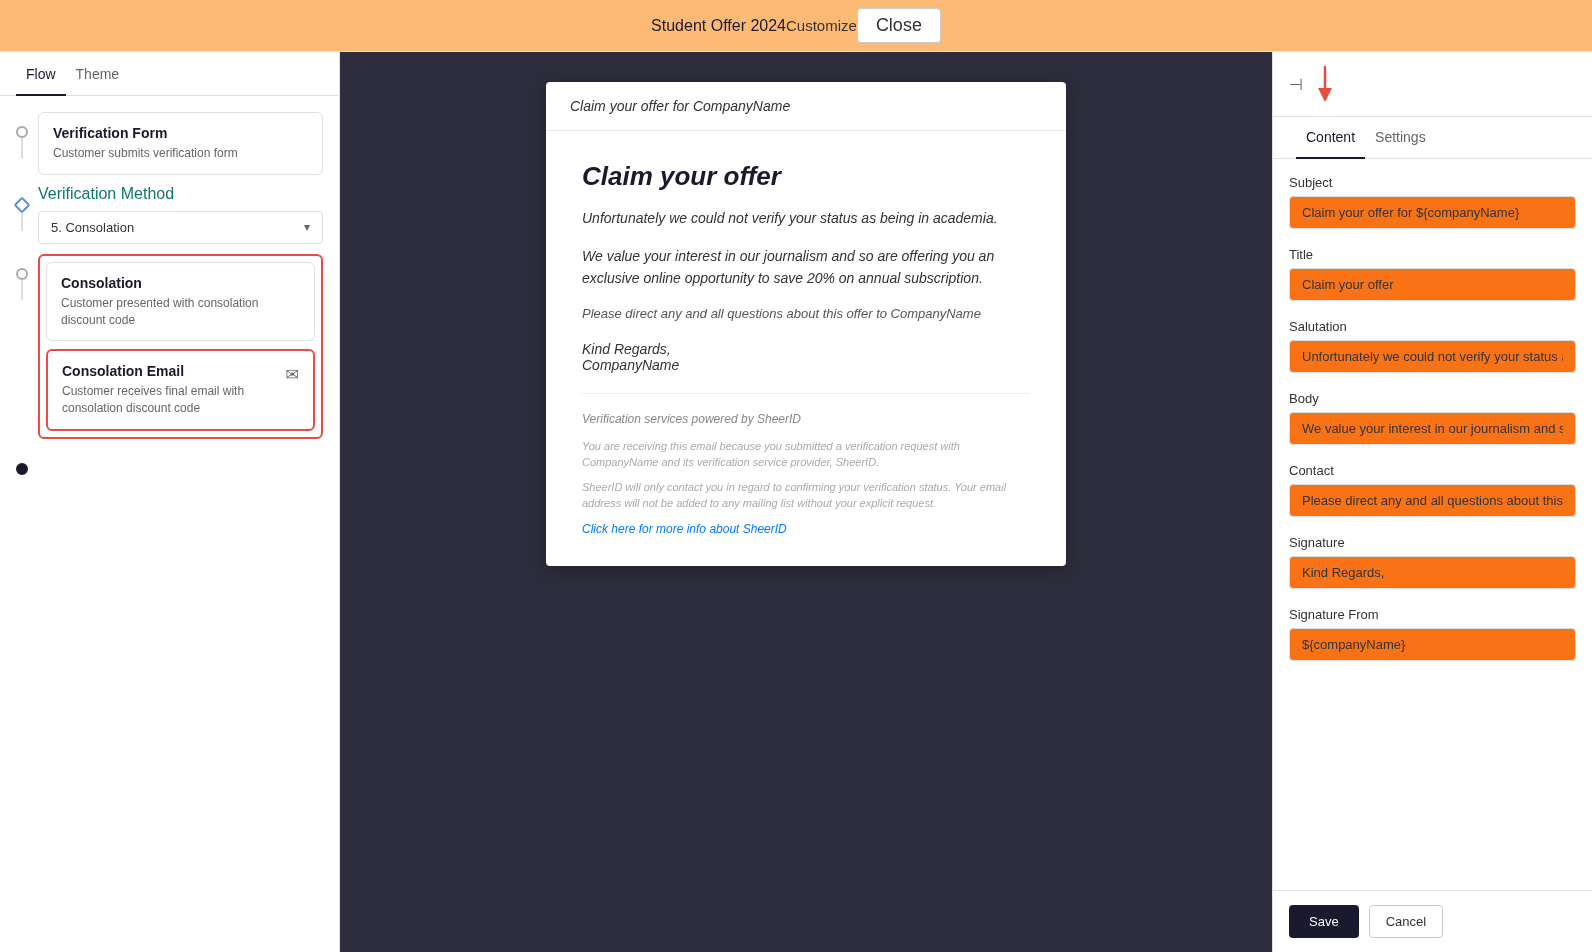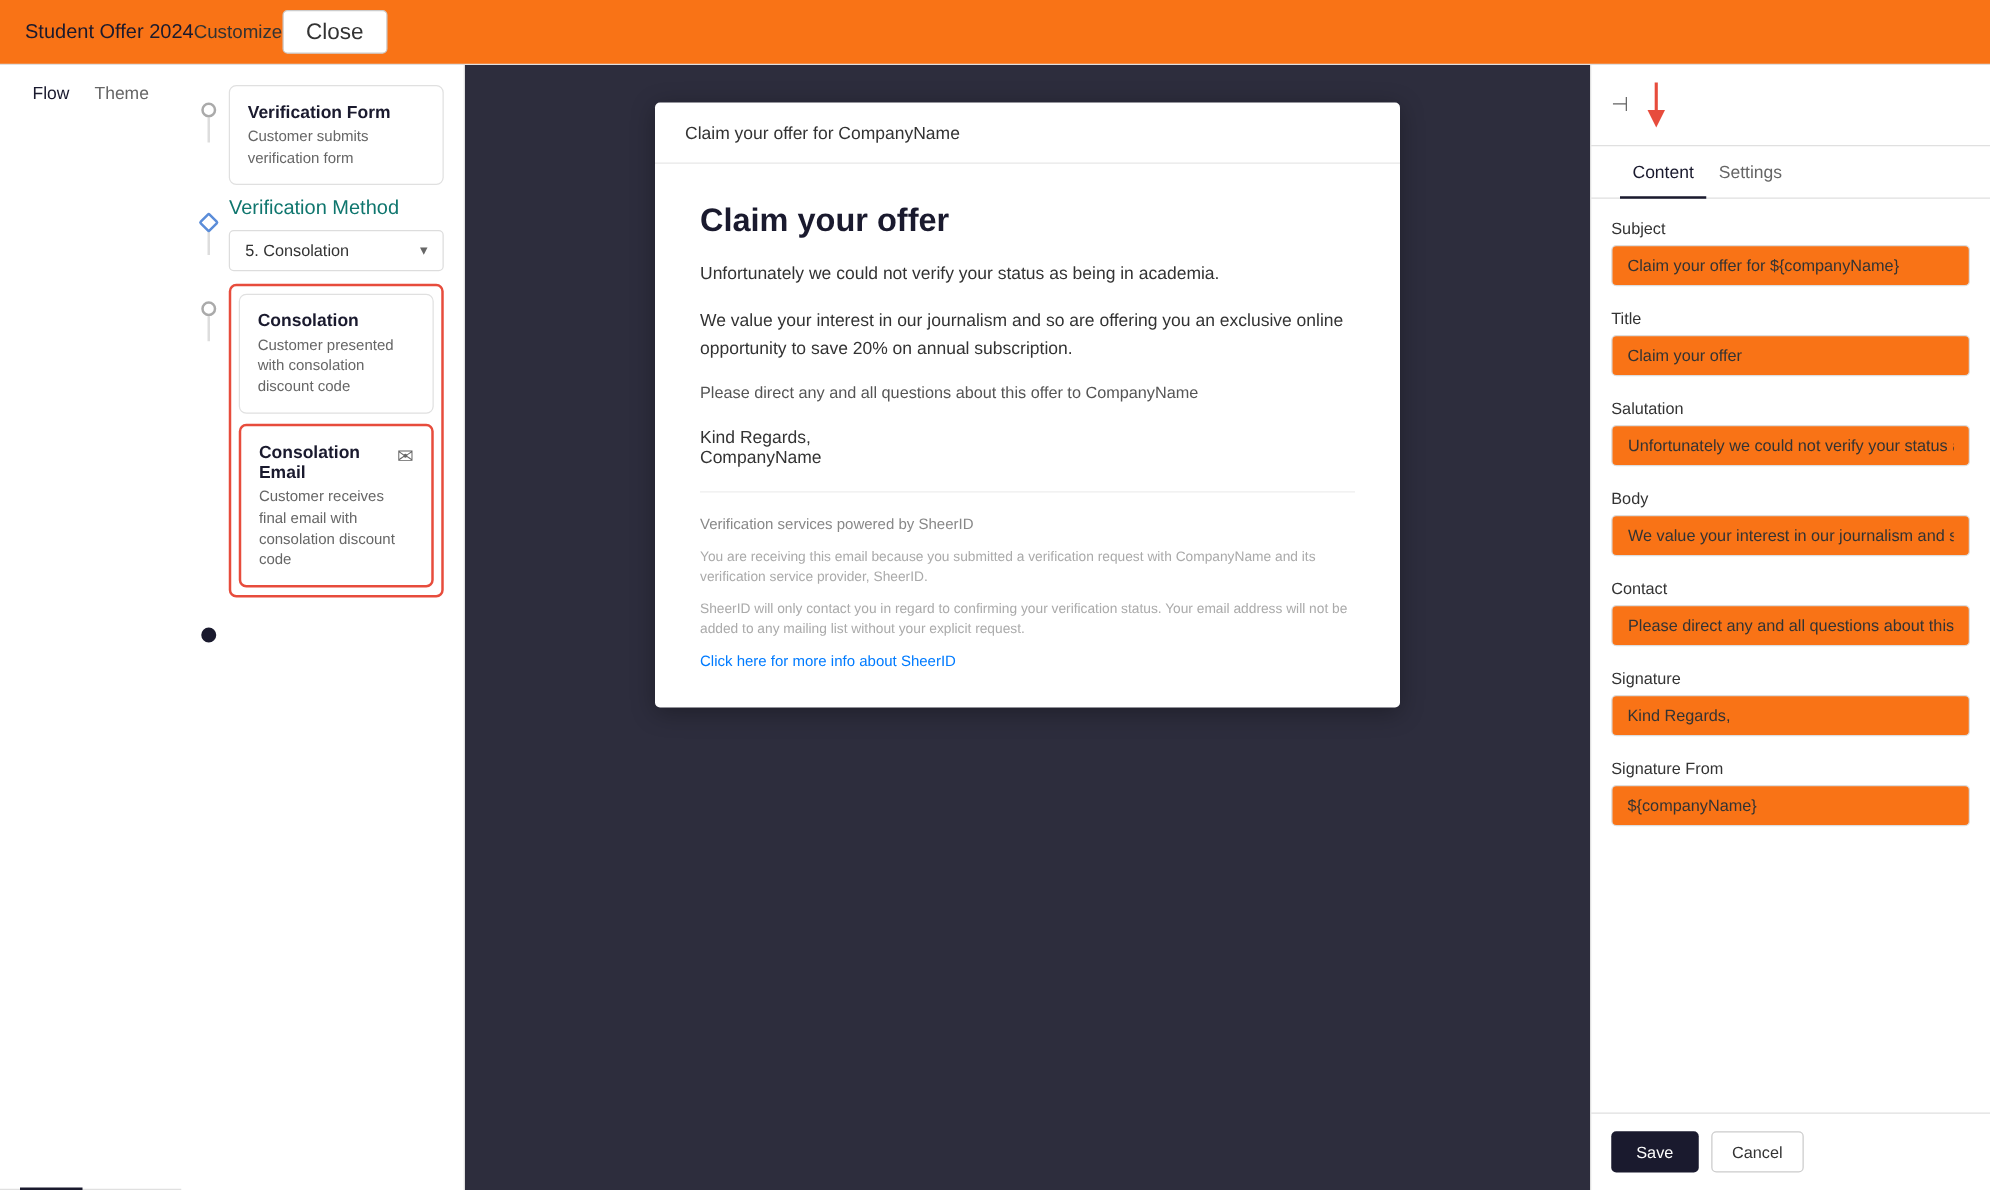--- a/index.html
+++ b/index.html
@@ -1,37 +1,37 @@
 <!DOCTYPE html>
 <html><head>
   <meta charset="utf-8">
   <style>
     * { box-sizing: border-box; margin: 0; padding: 0; }
     body { font-family: -apple-system, BlinkMacSystemFont, 'Segoe UI', sans-serif; font-size: 14px; background: #f5f5f5; height: 952px; overflow: hidden; }
 
     
     .header {
-      display: flex; align-items: center; justify-content: flex-start;
-      padding: 0 20px; height: 52px; background: #f97316;
+      display: flex; align-items: center; justify-content: center;
+      padding: 0 20px; height: 52px; background: #fdba74;
       border-bottom: 1px solid #e0e0e0;
     }
     .header-title { font-size: 16px; font-weight: 500; color: #1a1a2e; }
     .header-center { font-size: 15px; color: #333; }
     .header-close-btn {
       padding: 6px 18px; border: 1px solid #ccc; background: #fff;
       border-radius: 4px; cursor: pointer; font-size: 18px; color: #333;
     }
 
     
     .main-layout { display: flex; height: calc(952px - 52px); }
 
     
     .sidebar {
-      width: 372px; background: #fff; border-right: 1px solid #e0e0e0;
-      display: flex; flex-shrink: 0;
+      width: 340px; background: #fff; border-right: 1px solid #e0e0e0;
+      display: flex; flex-direction: column; flex-shrink: 0;
     }
     .sidebar-tabs {
       display: flex; gap: 0; padding: 0 16px;
       border-bottom: 1px solid #e0e0e0;
     }
     .sidebar-tab {
       padding: 14px 10px 12px; font-size: 14px; cursor: pointer;
       color: #666; border-bottom: 2px solid transparent; margin-bottom: -1px;
     }
     .sidebar-tab.active { color: #1a1a2e; border-bottom: 2px solid #1a1a2e; font-weight: 500; }
@@ -77,22 +77,23 @@
 
     .flow-card-with-icon { display: flex; align-items: flex-start; justify-content: space-between; }
     .email-icon { font-size: 16px; color: #666; margin-top: 2px; }
 
     
     .preview-area {
       flex: 1; background: #2d2d3d; display: flex; align-items: flex-start;
       justify-content: center; overflow-y: auto; padding: 30px;
     }
     .email-preview {
-      background: #fff; width: 596px; border-radius: 4px; overflow: hidden;
+      background: #fff; width: 520px; border-radius: 4px; overflow: hidden;
       box-shadow: 0 4px 20px rgba(0,0,0,0.3);
+      font-style: italic;
     }
     .email-preview-header {
       padding: 16px 24px; border-bottom: 1px solid #e8e8e8;
       font-size: 14px; color: #333;
     }
     .email-preview-body { padding: 30px 36px; }
     .email-title { font-size: 26px; font-weight: 700; color: #1a1a2e; margin-bottom: 16px; }
     .email-salutation { font-size: 14px; color: #333; margin-bottom: 16px; line-height: 1.5; }
     .email-body-text { font-size: 14px; color: #333; line-height: 1.6; margin-bottom: 16px; }
     .email-contact { font-size: 13px; color: #555; margin-bottom: 20px; }

